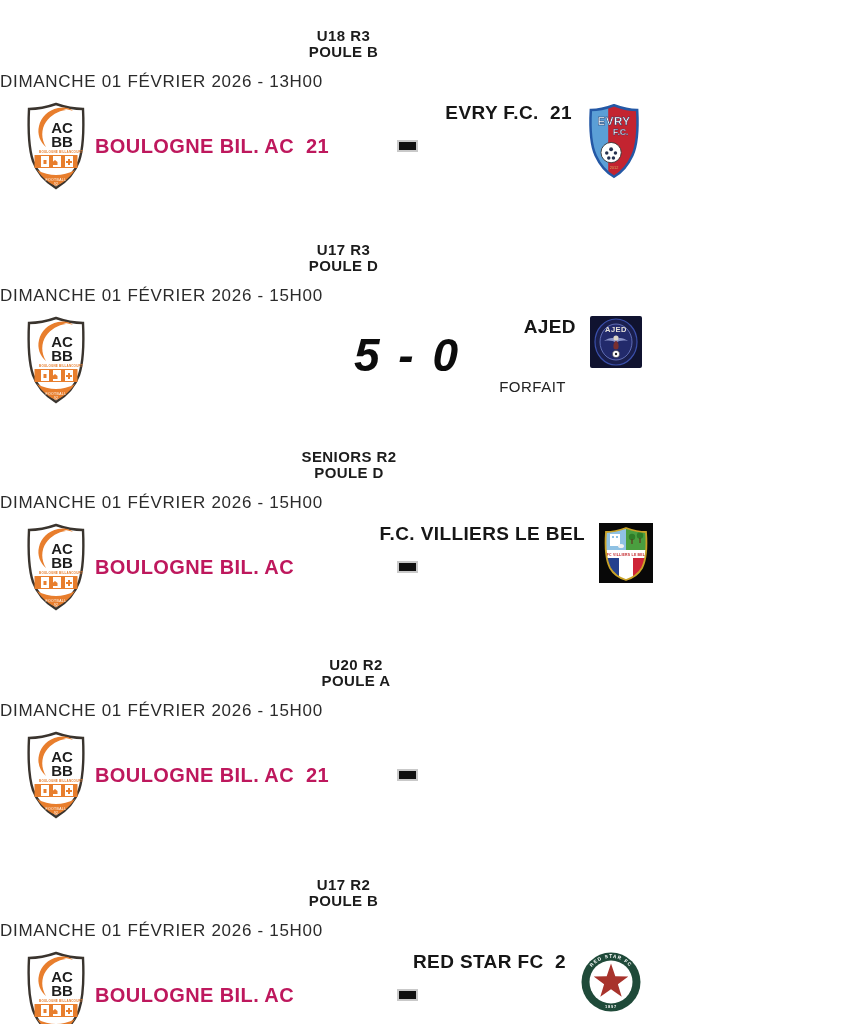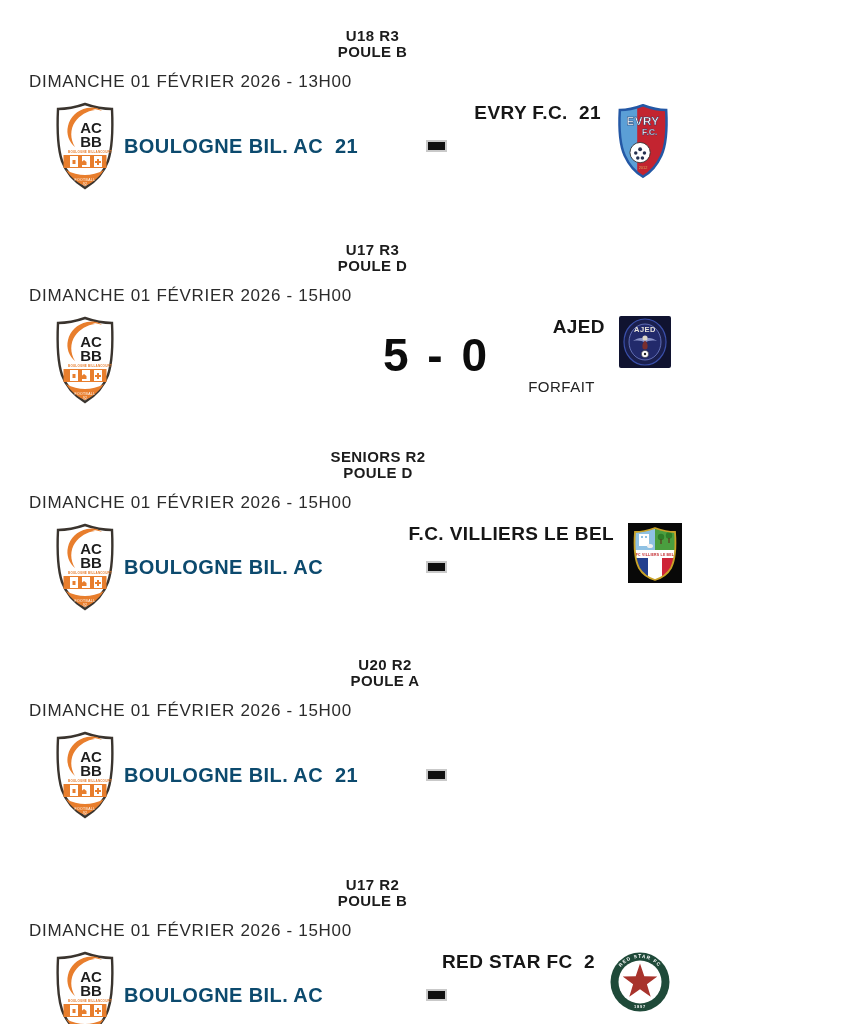--- a/index.html
+++ b/index.html
@@ -1,38 +1,38 @@
 <!DOCTYPE html>
 <html><head>
 <meta charset="utf-8">
 <style>
   html,body{margin:0;padding:0;}
   body{
     width:843px;height:1024px;overflow:hidden;background:#ffffff;
     font-family:"Liberation Sans",sans-serif;position:relative;color:#1c1c1c;
   }
-  .match{position:absolute;left:0;width:687px;height:216px;margin-left:29px;}
+  .match{position:absolute;left:0;width:687px;height:216px;}
   .m0{top:28px;} .m1{top:242px;} .m2{top:449px;padding-left:11px;} .m3{top:657px;padding-left:25px;} .m4{top:877px;height:147px;}
   .cat-line1,.cat-line2{
     position:absolute;left:0;right:0;text-align:center;
     font-size:15px;font-weight:800;letter-spacing:.4px;color:#1c1c1c;line-height:16px;
   }
   .cat-line1{top:0;} .cat-line2{top:16px;}
   .date-line{
     position:absolute;top:44px;left:0;right:0;text-align:left;
     font-size:17px;font-weight:400;letter-spacing:.7px;color:#2b2b2b;
   }
   .home-logo{position:absolute;left:24px;top:74px;width:64px;height:88px;}
   .home-name{
     position:absolute;left:95px;top:74px;height:88px;display:flex;align-items:center;
-    font-size:20px;font-weight:800;letter-spacing:.4px;white-space:pre;color:#0c4a6e;
+    font-size:20px;font-weight:800;letter-spacing:.4px;white-space:pre;color:#be185d;
   }
   .center-wrap{
     position:absolute;left:0;top:74px;width:815px;height:88px;
-    display:flex;align-items:center;justify-content:center;
+    display:flex;align-items:center;justify-content:center;font-style:italic;
   }
   .vs-dash{width:17px;height:8px;background:#101010;border:2px solid #c9c9c9;}
   .score-text{
     font-size:46px;font-weight:800;letter-spacing:3px;white-space:pre;color:#0c0c0c;margin-top:-10px;
   }
   .away-wrap{
     position:absolute;right:45px;top:74px;height:88px;
     display:flex;gap:14px;
   }
   .away-name{

